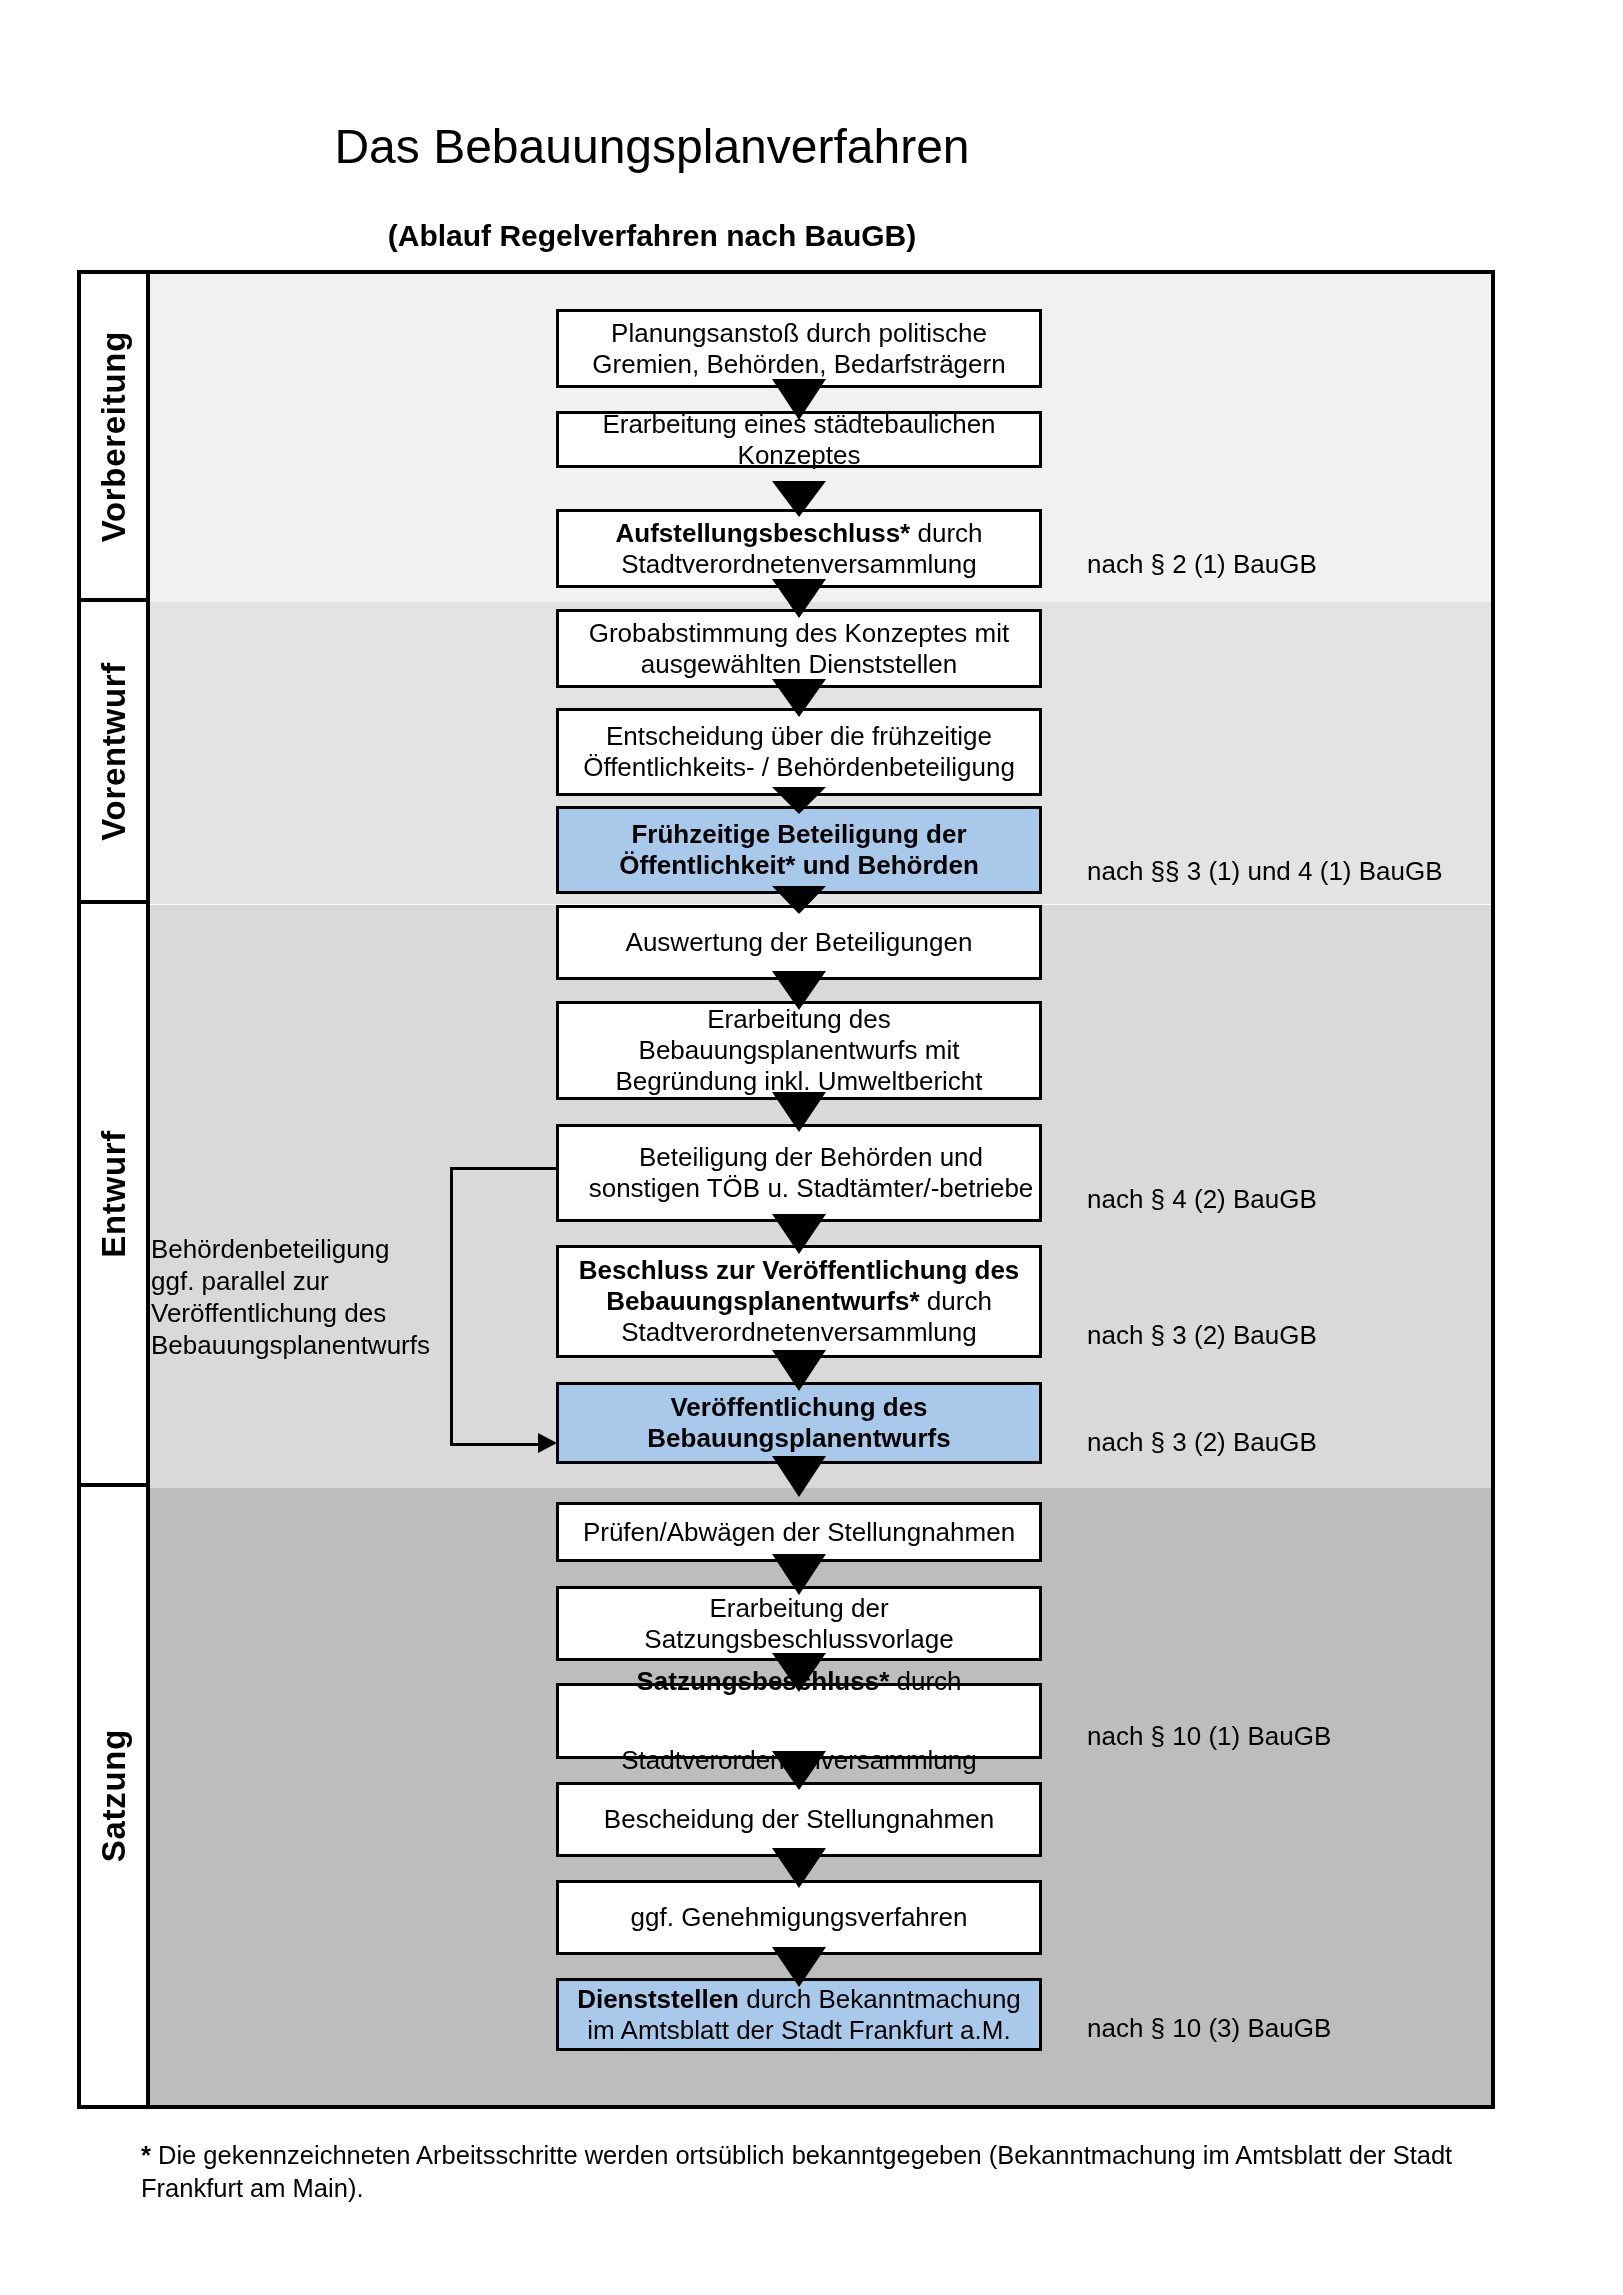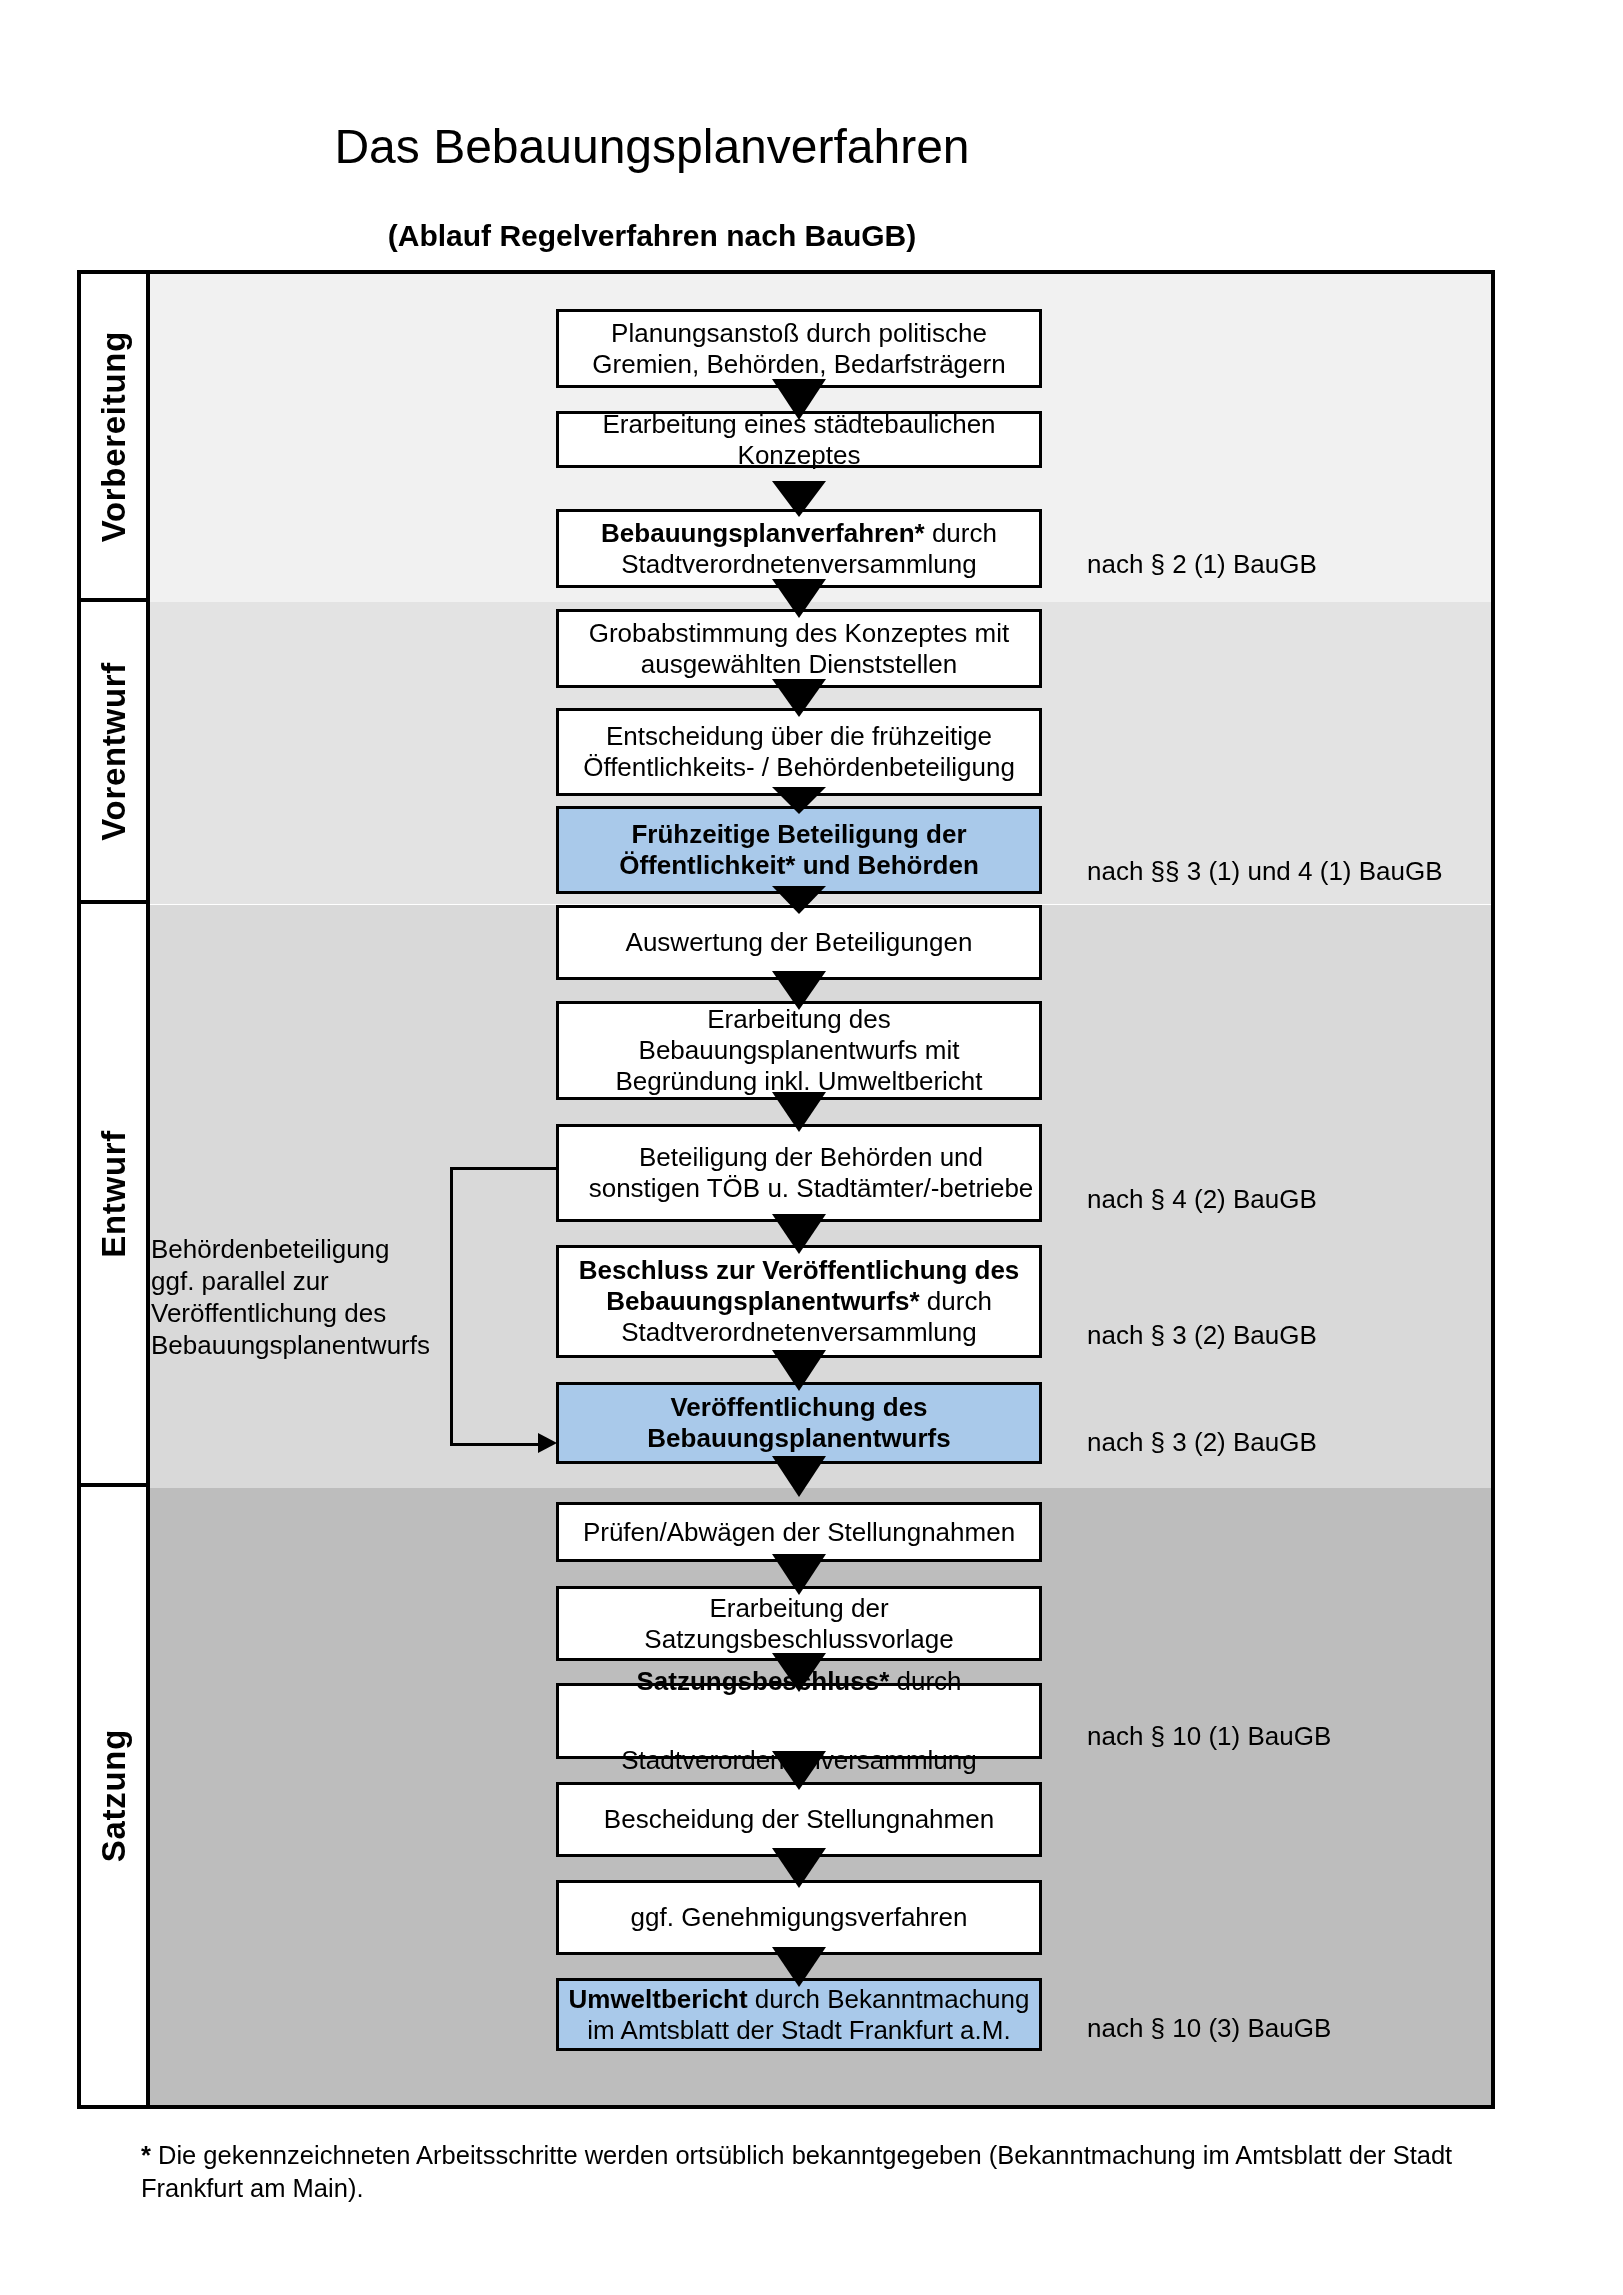--- a/index.html
+++ b/index.html
@@ -81,21 +81,21 @@
         <div class="line"><span>Planungsanstoß durch politische</span></div>
         <div class="line"><span>Gremien, Behörden, Bedarfsträgern</span></div>
       </div>
       <div class="arrow" style="top: 379px; border-top: 41px solid rgb(0, 0, 0);"></div>
       <div class="pbox" style="top: 411px; height: 57px; background: rgb(255, 255, 255);">
         <div class="line"><span>Erarbeitung eines städtebaulichen</span></div>
         <div class="line"><span>Konzeptes</span></div>
       </div>
       <div class="arrow" style="top: 481px; border-top: 36px solid rgb(0, 0, 0);"></div>
       <div class="pbox" style="top: 509px; height: 79px; background: rgb(255, 255, 255);">
-        <div class="line"><span class="b">Bebauungsplanverfahren*</span><span> durch</span></div>
+        <div class="line"><span class="b">Aufstellungsbeschluss*</span><span> durch</span></div>
         <div class="line"><span>Stadtverordnetenversammlung</span></div>
       </div>
       <div class="ref" style="top: 549px;">nach § 2 (1) BauGB</div>
       <div class="arrow" style="top: 579px; border-top: 39px solid rgb(0, 0, 0);"></div>
       <div class="pbox" style="top: 609px; height: 79px; background: rgb(255, 255, 255);">
         <div class="line"><span>Grobabstimmung des Konzeptes mit</span></div>
         <div class="line"><span>ausgewählten Dienststellen</span></div>
       </div>
       <div class="arrow" style="top: 679px; border-top: 38px solid rgb(0, 0, 0);"></div>
       <div class="pbox" style="top: 708px; height: 88px; background: rgb(255, 255, 255);">
@@ -155,21 +155,21 @@
       <div class="arrow" style="top: 1751px; border-top: 39px solid rgb(0, 0, 0);"></div>
       <div class="pbox" style="top: 1782px; height: 75px; background: rgb(255, 255, 255);">
         <div class="line"><span>Bescheidung der Stellungnahmen</span></div>
       </div>
       <div class="arrow" style="top: 1848px; border-top: 40px solid rgb(0, 0, 0);"></div>
       <div class="pbox" style="top: 1880px; height: 75px; background: rgb(255, 255, 255);">
         <div class="line"><span>ggf. Genehmigungsverfahren</span></div>
       </div>
       <div class="arrow" style="top: 1947px; border-top: 40px solid rgb(0, 0, 0);"></div>
       <div class="pbox" style="top: 1978px; height: 73px; background: rgb(169, 201, 234);">
-        <div class="line"><span class="b">Umweltbericht</span><span> durch Bekanntmachung</span></div>
+        <div class="line"><span class="b">Dienststellen</span><span> durch Bekanntmachung</span></div>
         <div class="line"><span>im Amtsblatt der Stadt Frankfurt a.M.</span></div>
       </div>
       <div class="ref" style="top: 2013px;">nach § 10 (3) BauGB</div>
     </div>
 
   <div class="footnote">
     <span class="b">*</span><span> Die gekennzeichneten Arbeitsschritte werden ortsüblich bekanntgegeben (Bekanntmachung im Amtsblatt der Stadt Frankfurt am Main).</span>
   </div>
 
 </div>

